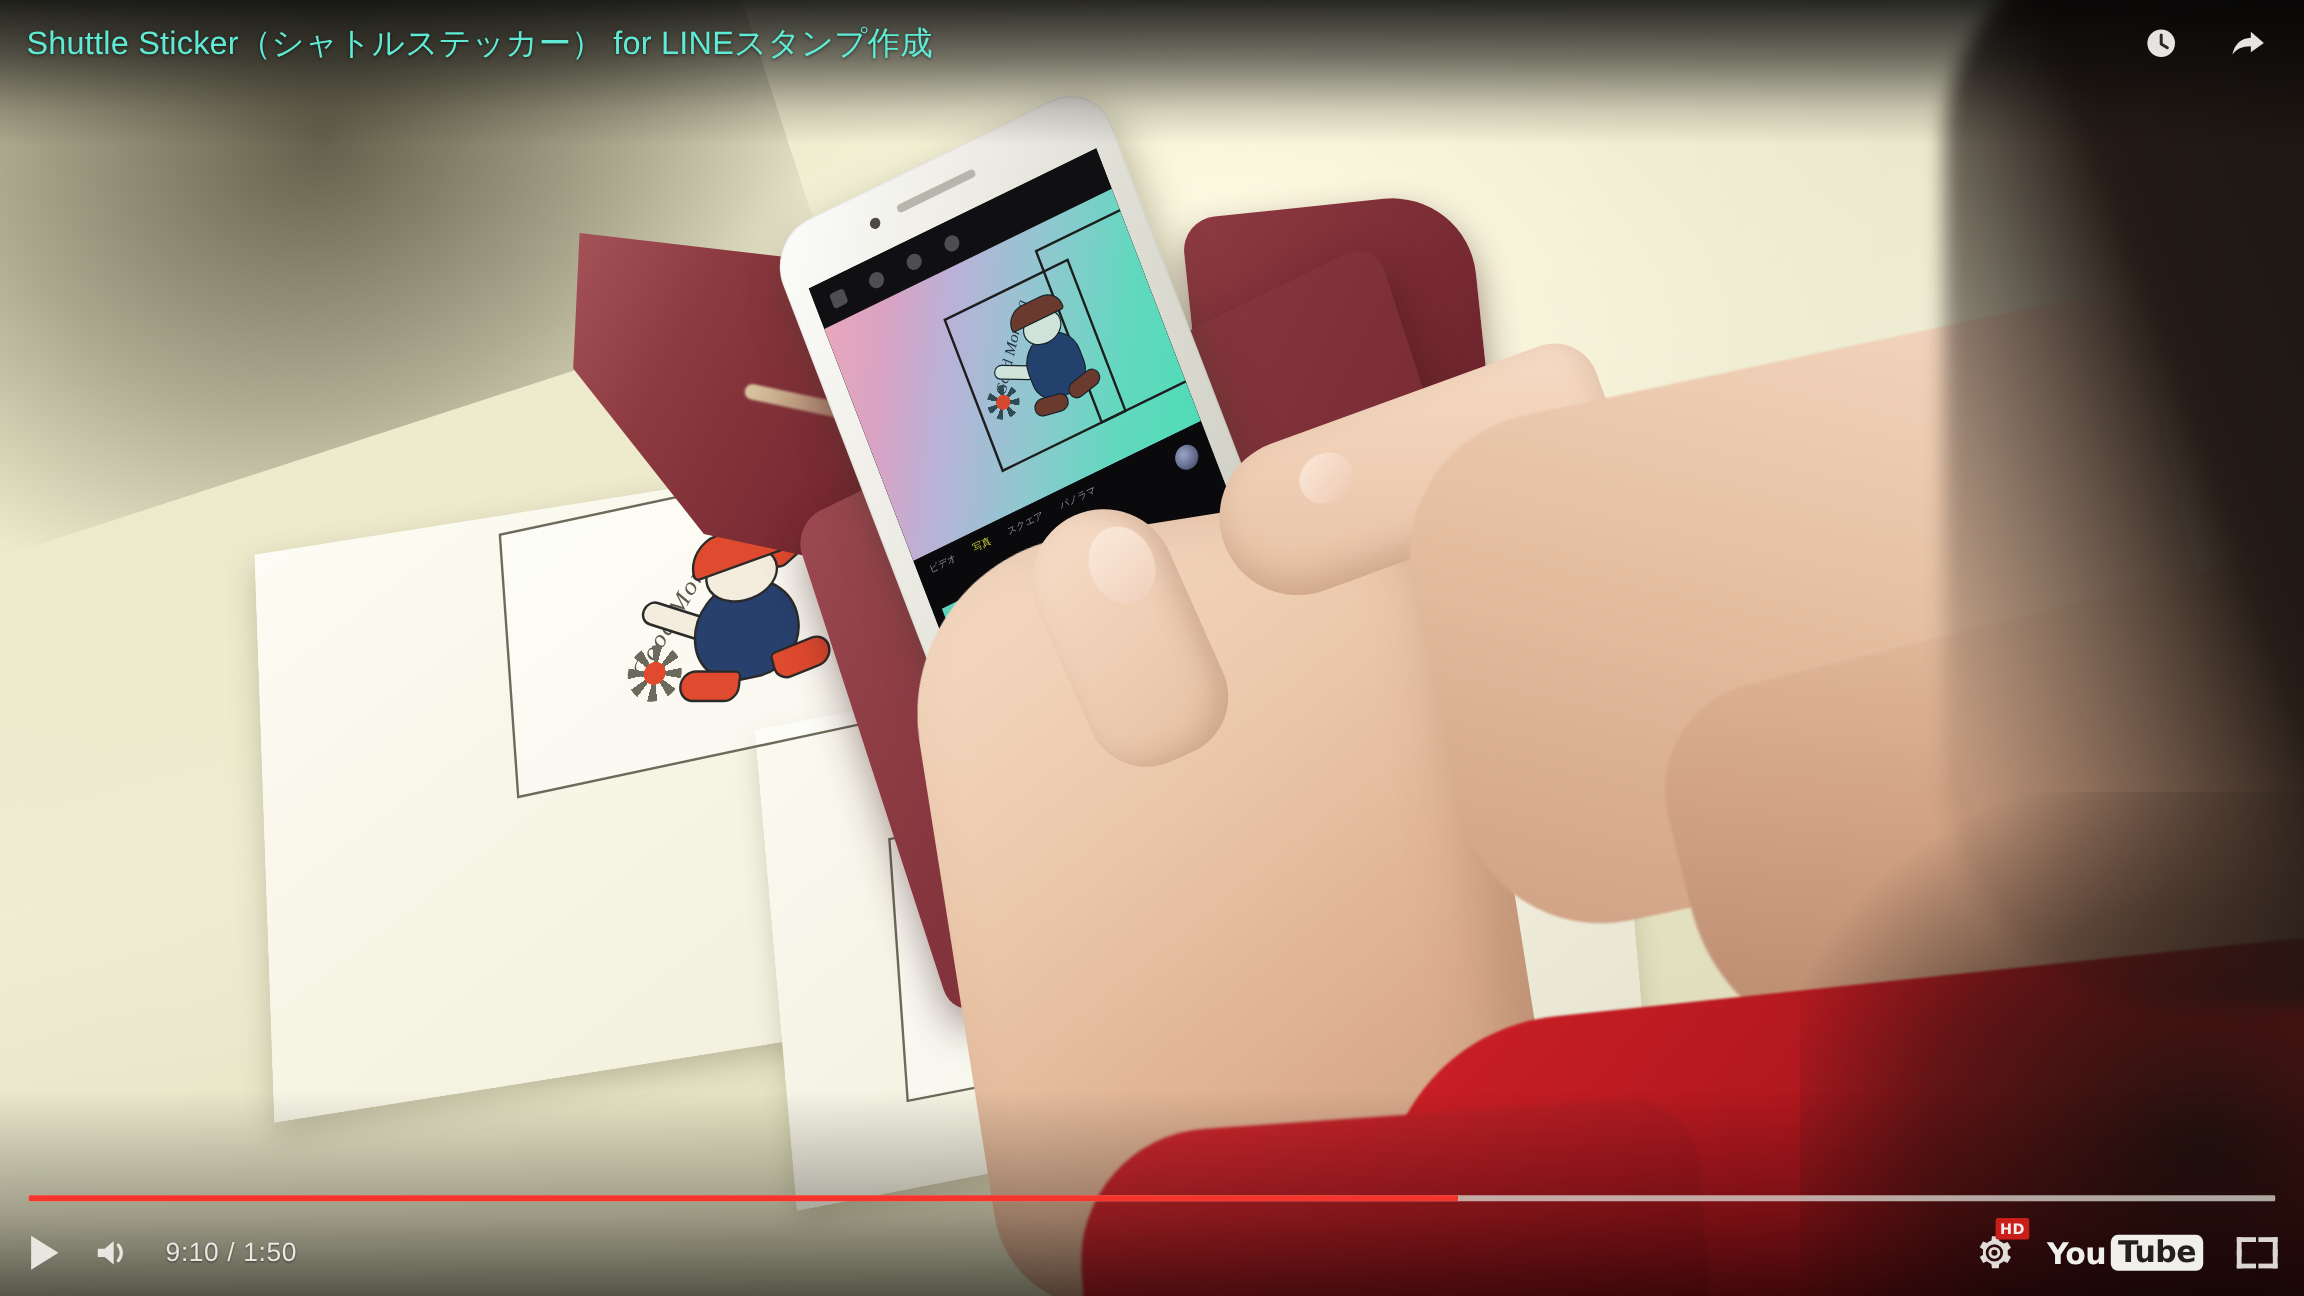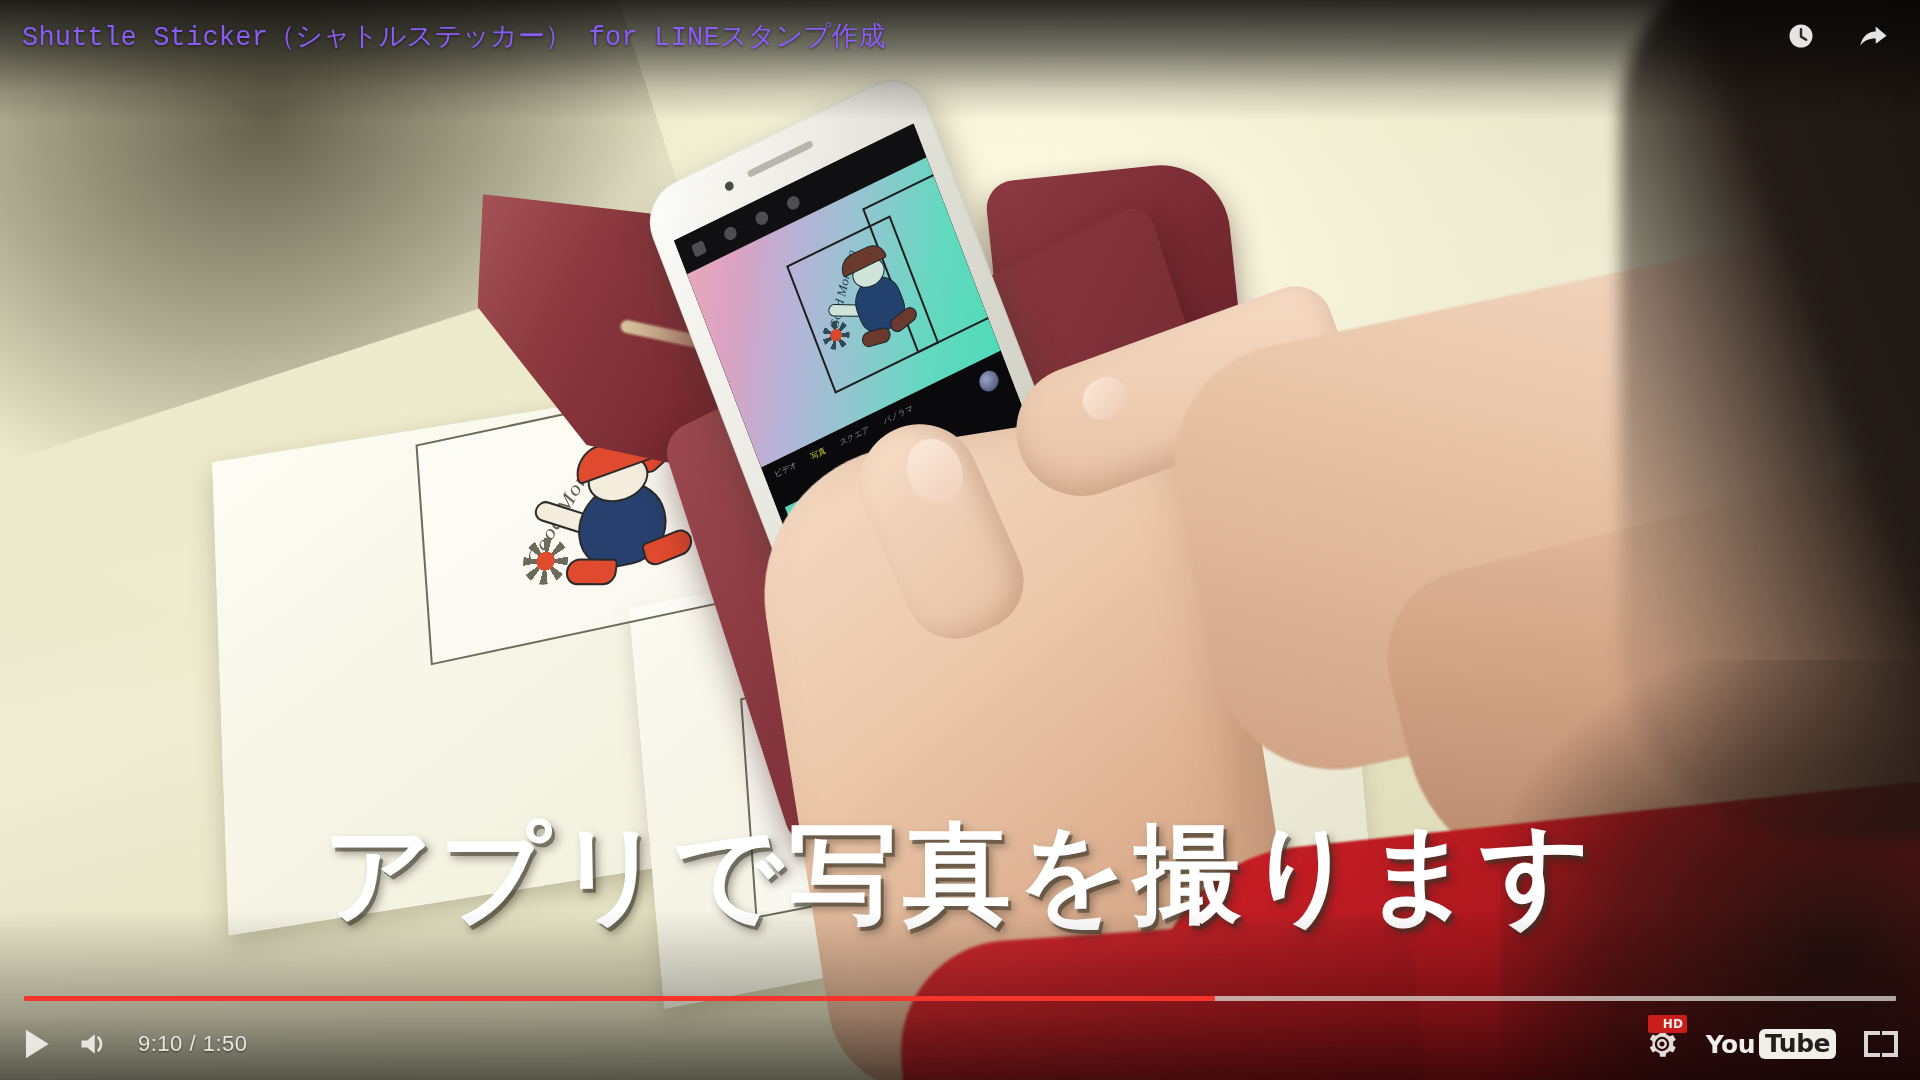--- a/index.html
+++ b/index.html
@@ -514,28 +514,27 @@
     position: absolute;
     left: 0; top: 0;
     width: 100%; height: 72px;
     display: flex;
     align-items: center;
     justify-content: space-between;
     padding: 0 26px 0 22px;
     box-sizing: border-box;
   }
   .video-title {
-    color: #8b5cf6;
+    color: #5eead4;
     font-size: 27px;
     font-weight: 400;
     letter-spacing: 0.2px;
     white-space: nowrap;
     text-shadow: 0 1px 3px rgba(0,0,0,0.6);
     cursor: default;
-    font-family: Liberation Mono, monospace;
   }
   .title-actions {
     display: flex;
     align-items: center;
     gap: 30px;
   }
   .icon-btn {
     width: 42px; height: 42px;
     display: flex;
     align-items: center;
@@ -629,27 +628,27 @@
     text-shadow: 0 1px 2px rgba(0,0,0,0.55);
     cursor: default;
   }
   .gear-wrap {
     position: relative;
     display: flex;
     align-items: center;
   }
   .hd-badge {
     position: absolute;
-    left: 2px; top: -13px;
+    left: 17px; top: -13px;
     background: #d6201c;
     color: #fff;
     font-size: 12px;
     font-weight: 700;
     line-height: 1;
-    padding: 3px 4px 3px 15px;
+    padding: 3px 4px 3px 4px;
     border-radius: 2px;
     letter-spacing: 0.3px;
     font-family: "DejaVu Sans", sans-serif;
   }
   .yt-logo {
     display: flex;
     align-items: center;
     gap: 4px;
     cursor: pointer;
   }
@@ -782,21 +781,20 @@
     <div class="hand-right"></div>
     <div class="arm-right"></div>
     <div class="sleeve"></div>
     <div class="sleeve2"></div>
     <div class="hair"></div>
     <div class="shoulder-dark"></div>
 
     <div class="photo-blur"></div>
   </div>
 
-  <div class="subtitle">アプリで写真を撮ります</div>
 
   <div class="top-scrim"></div>
   <div class="title-bar">
     <div class="video-title">Shuttle Sticker（シャトルステッカー） for LINEスタンプ作成</div>
     <div class="title-actions">
       <div class="icon-btn">
         <svg width="30" height="30" viewBox="0 0 24 24" aria-hidden="true">
           <circle cx="12" cy="12" r="9.2" fill="#f2f1ee"></circle>
           <path d="M12 6.6v5.9l4.1 2.5" stroke="#2b2b28" stroke-width="2" fill="none" stroke-linecap="round" stroke-linejoin="round"></path>
         </svg>

